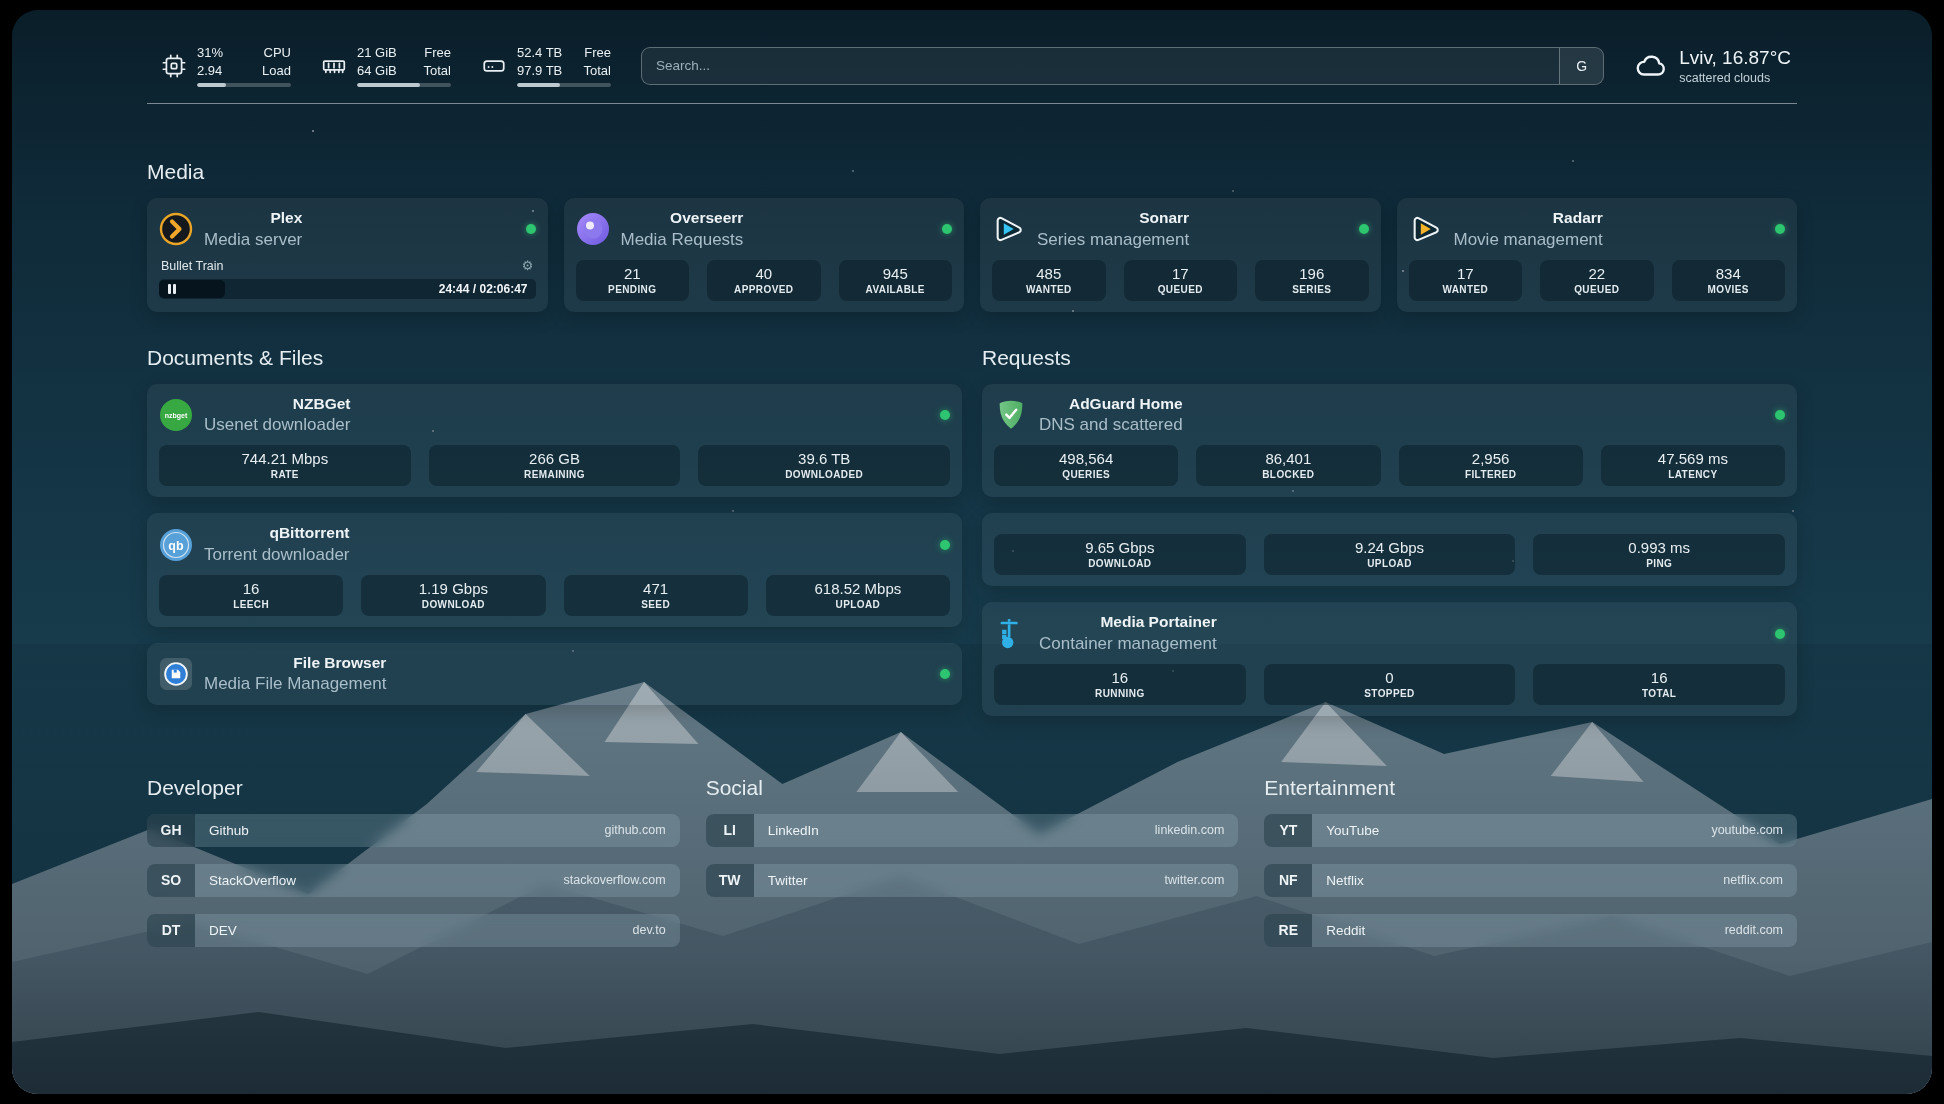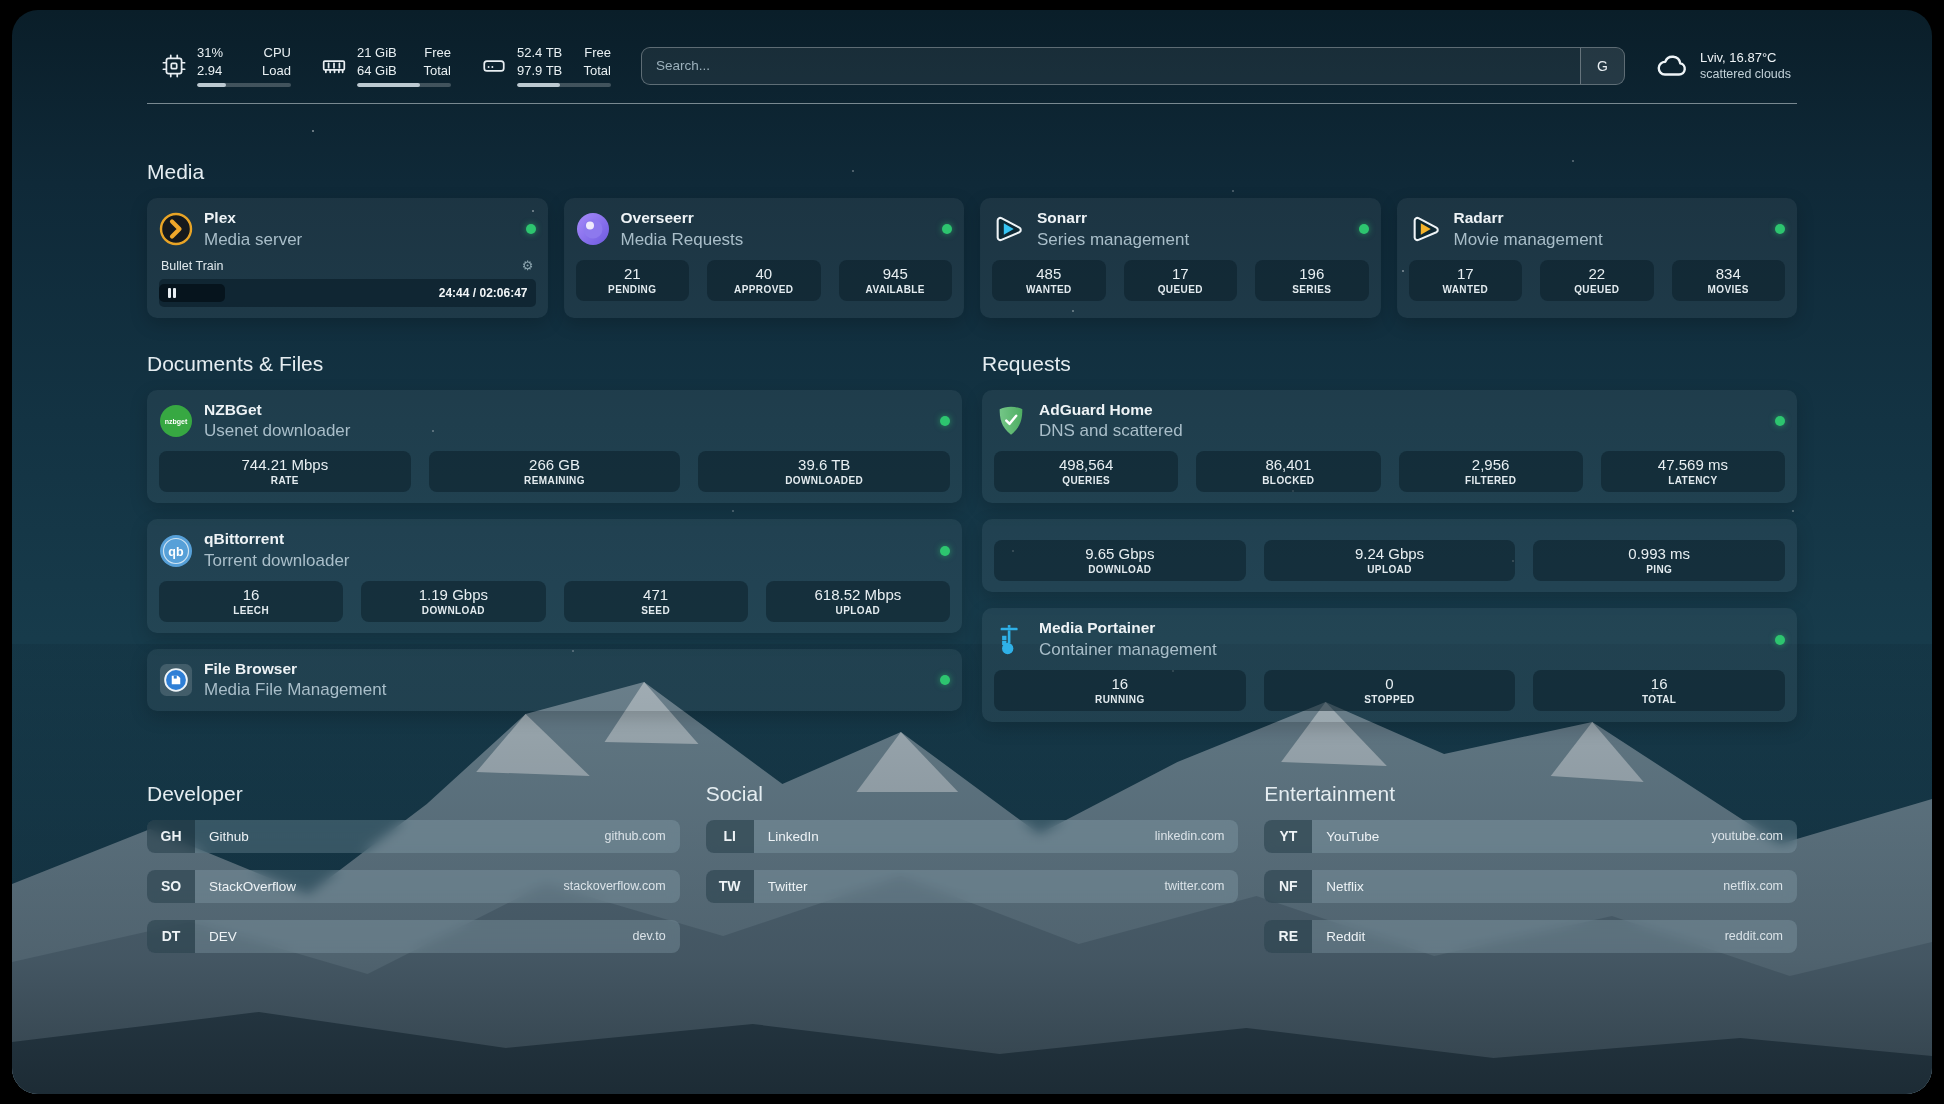--- a/index.html
+++ b/index.html
@@ -33,46 +33,46 @@
   .res-track{height:4px;background:rgba(255,255,255,0.22);border-radius:2px;margin-top:4px;overflow:hidden;}
   .res-fill{height:100%;background:#bcc9d1;border-radius:2px;width:0;}
   .search{flex:1;margin:0 30px;height:36px;border:1px solid rgba(255,255,255,0.30);background:rgba(255,255,255,0.06);
     border-radius:9px;display:flex;overflow:hidden;}
   .search input{flex:1;background:transparent;border:none;outline:none;color:#e8eef2;padding:0 14px;font-size:13.5px;font-family:"Liberation Sans",sans-serif;}
   .search input::placeholder{color:#9cb0bb;}
   .search-g{width:44px;border:none;border-left:1px solid rgba(255,255,255,0.30);background:rgba(255,255,255,0.05);
     color:#e8eef2;font-size:14px;cursor:pointer;font-family:"Liberation Sans",sans-serif;}
   .weather{display:flex;gap:11px;align-items:center;margin-right:6px;color:#eef3f6;}
   .weather-icon{width:34px;height:34px;}
-  .weather-main{font-size:13px;font-weight:500;}
+  .weather-main{font-size:19px;font-weight:500;}
   .weather-cond{font-size:12.5px;color:#c3d2d9;margin-top:2px;}
   .divider{margin-top:16px;border-bottom:1px solid rgba(230,238,242,0.5);}
 
   
   .section-title{color:#e5edf1;font-size:21px;font-weight:500;margin:0;}
   .media-title{margin-top:56px;}
   .cards-row{display:flex;gap:16px;margin-top:14px;}
   .cards-row .card{flex:1;}
   .card{background:rgba(255,255,255,0.055);border-radius:10px;padding:11px 12px;box-shadow:0 6px 18px rgba(0,0,0,0.18);}
   .card-head{display:flex;align-items:center;gap:11px;}
   .svc-icon{width:34px;height:34px;flex:0 0 auto;display:block;}
-  .svc-meta{min-width:0;}
+  .svc-meta{min-width:0;text-align:right;}
   .svc-name{font-size:15.5px;font-weight:600;color:#eef3f6;line-height:1.2;}
   .svc-desc{font-size:17px;color:#a9bec9;margin-top:2px;}
   .status-dot{width:10px;height:10px;border-radius:50%;margin-left:auto;flex:0 0 auto;box-shadow:0 0 6px rgba(45,197,111,0.6);}
   .stats{display:flex;gap:18px;margin-top:10px;}
   .stat{flex:1;text-align:center;background:rgba(7,27,38,0.5);border-radius:8px;padding:5px 4px 6px;}
   .stat .v{font-size:15px;color:#e8eff2;}
   .stat .l{font-size:10px;font-weight:700;letter-spacing:0.4px;margin-top:2px;color:#e3ebef;}
 
   
   .np{margin-top:9px;}
   .np-head{display:flex;justify-content:space-between;align-items:center;font-size:12.5px;color:#dfe8ec;padding:0 2px;}
   .gear{color:#8ba4ae;font-size:13px;line-height:1;cursor:pointer;}
-  .np-bar{margin-top:6px;height:28px;background:rgba(6,24,34,0.55);border-radius:5px;display:flex;align-items:center;}
+  .np-bar{margin-top:6px;height:20px;background:rgba(6,24,34,0.55);border-radius:5px;display:flex;align-items:center;}
   .np-pill{width:66px;height:18px;background:rgba(4,16,24,0.8);border-radius:5px;display:flex;align-items:center;padding-left:8px;box-sizing:border-box;}
   .np-time{margin-left:auto;padding-right:8px;font-size:12px;font-weight:700;color:#f2f6f8;}
 
   .two-col{display:flex;gap:20px;margin-top:34px;}
   .col{flex:1;min-width:0;}
   .col .card{margin-top:14px;}
   .col .card + .card{margin-top:16px;}
 
   
   .bookmarks{margin-top:60px;display:grid;grid-template-columns:repeat(3,1fr);gap:26px;padding-bottom:40px;}

